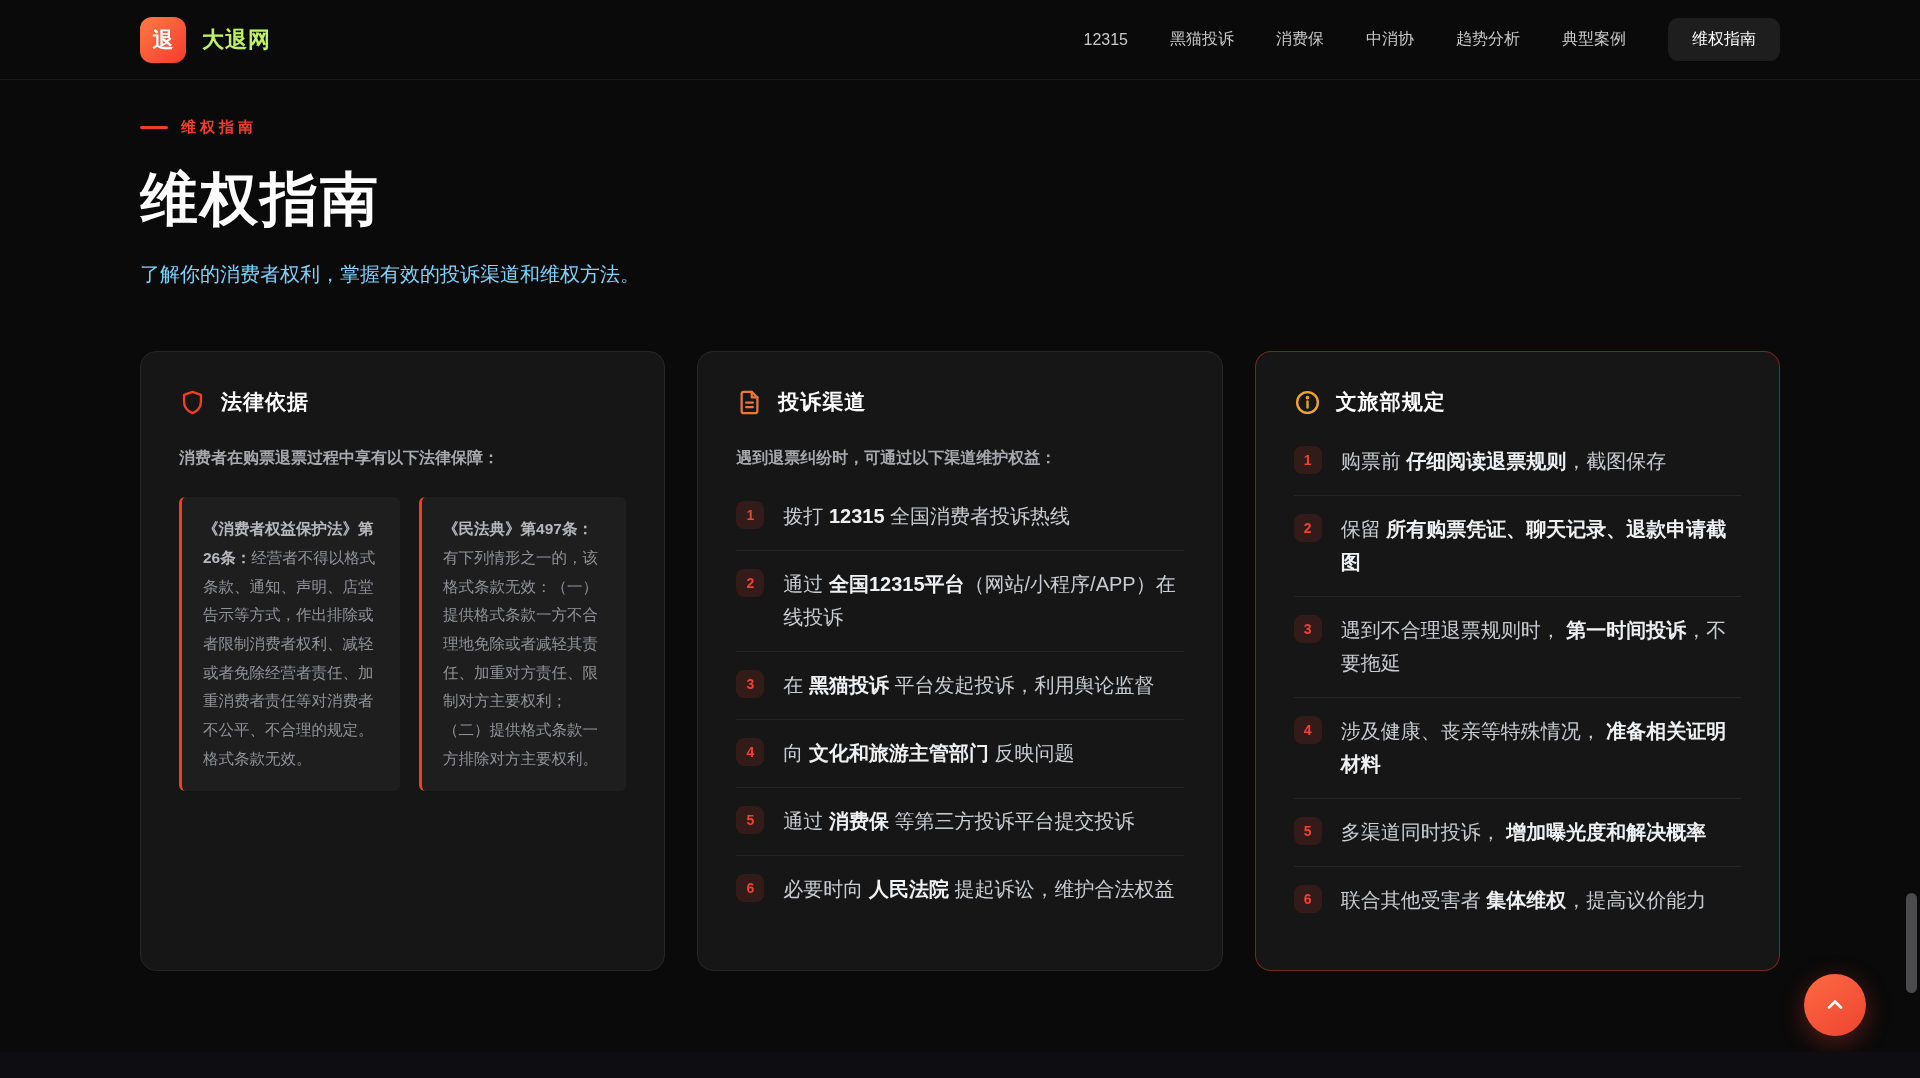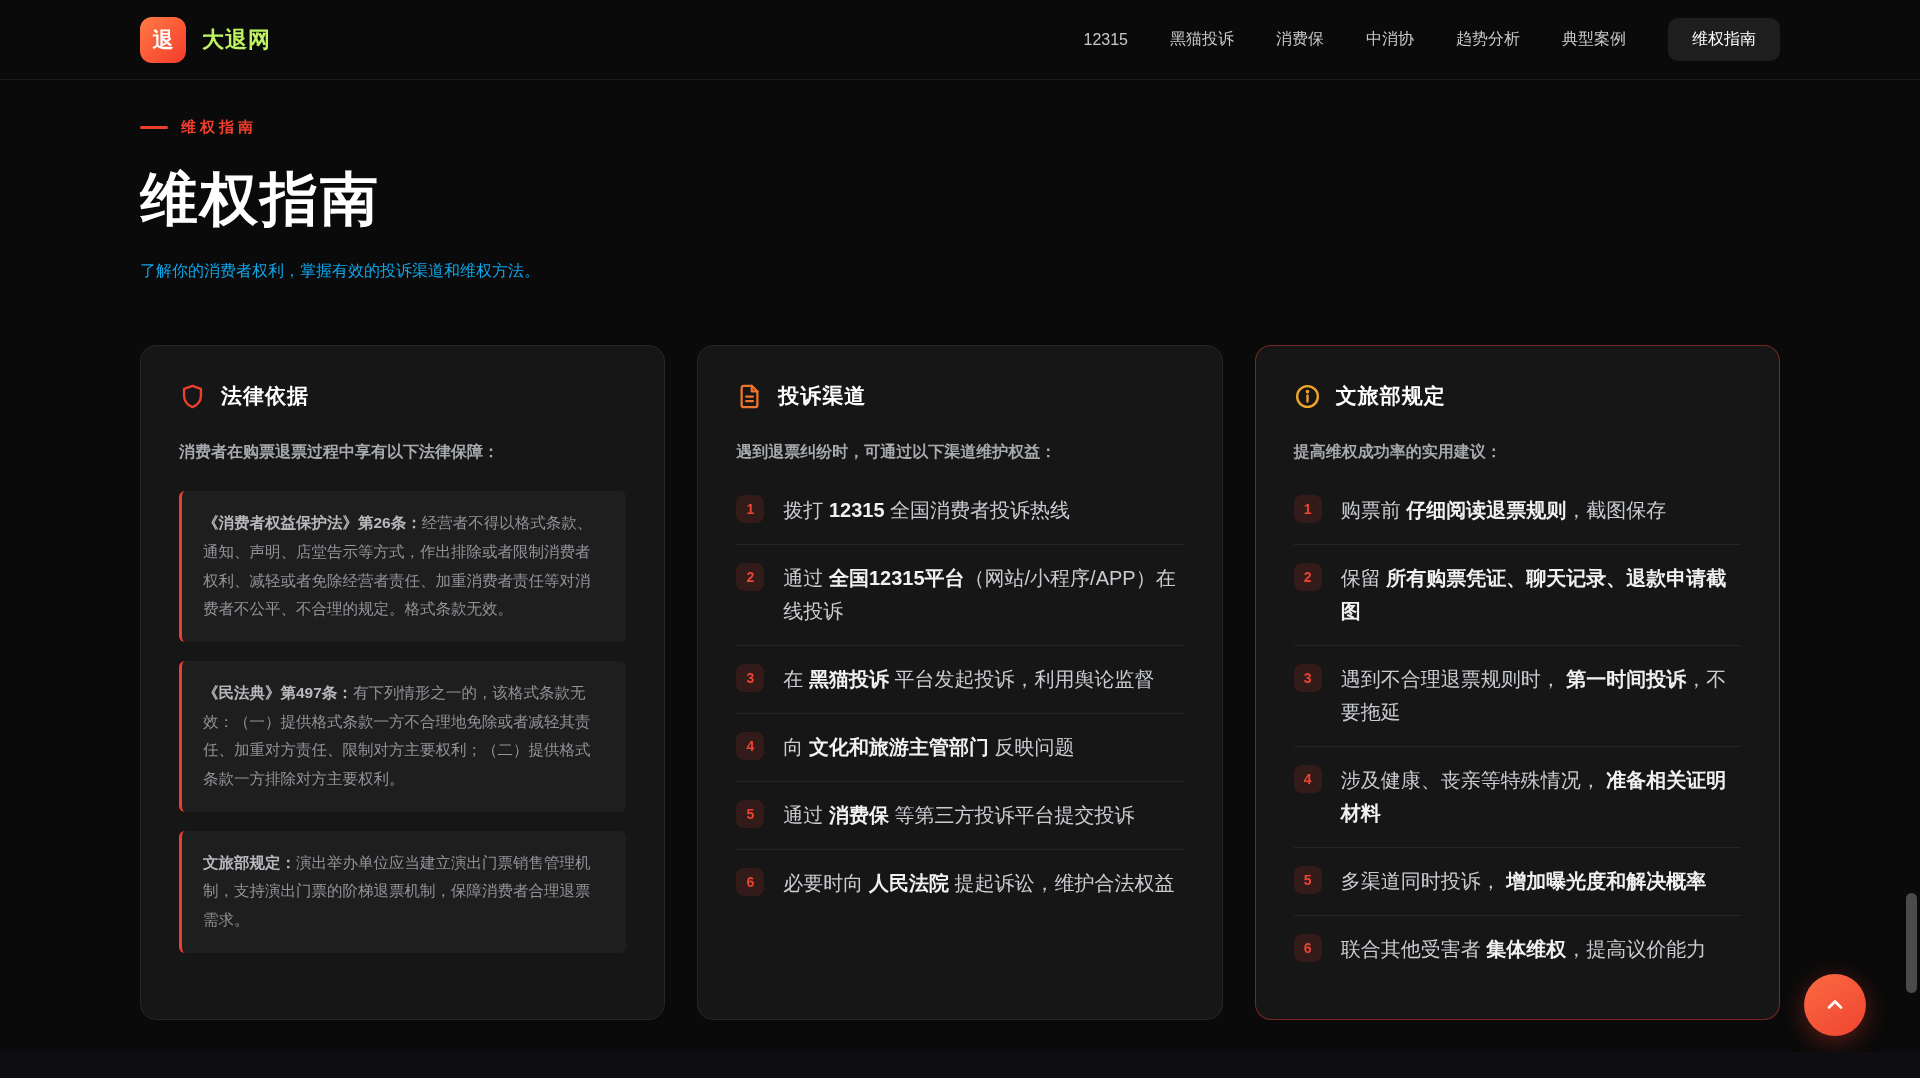--- a/index.html
+++ b/index.html
@@ -38,40 +38,40 @@
   .hero { padding-top: 38px; }
   .eyebrow { display: flex; align-items: center; gap: 13px; }
   .eyebrow .dash { width: 28px; height: 3px; background: #f03e2d; border-radius: 2px; }
   .eyebrow .eyebrow-text {
     color: #f03e2d; font-size: 15px; font-weight: 700; letter-spacing: 4px;
   }
   h1.page-title {
     margin: 24px 0 20px; font-size: 58px; font-weight: 900; color: #ffffff;
     letter-spacing: 2px;
   }
-  .page-subtitle { font-size: 16px; color: #0ea5e9; line-height: 1.5; }
+  .page-subtitle { font-size: 20px; color: #7dd3fc; line-height: 1.5; }
 
   
   .cards {
     margin-top: 62px;
     display: grid; grid-template-columns: repeat(3, 1fr); gap: 32px;
     align-items: stretch;
   }
   .card {
     background: #161616; border: 1px solid #262626; border-radius: 16px;
     padding: 36px 38px;
   }
   .card--outlined { border-color: rgba(240, 62, 45, 0.45); }
   .card-head { display: flex; align-items: center; gap: 15px; }
   .card-head h2 { font-size: 21px; font-weight: 700; color: #ffffff; letter-spacing: 1px; }
   .card-icon { width: 27px; height: 27px; flex-shrink: 0; display: block; }
   .card-intro { margin-top: 28px; font-size: 16px; color: #a6a9ad; line-height: 1.7; font-weight: bold; }
 
   
-  .legal-blocks { margin-top: 26px; display: flex; flex-direction: column; gap: 19px; justify-content: space-between; }
+  .legal-blocks { margin-top: 26px; display: flex; flex-direction: row; gap: 19px; justify-content: space-between; }
   .legal-block {
     background: #1e1e1e; border-left: 3px solid #f03e2d; border-radius: 6px;
     padding: 18px 21px; font-size: 15.5px; line-height: 1.85; color: #919398;
   }
   .legal-block strong { color: #b7b9bd; font-weight: 700; }
 
   
   .num-list { margin-top: 12px; list-style: none; }
   .num-item {
     display: flex; align-items: flex-start; gap: 19px;
@@ -144,21 +144,20 @@
       <div class="card-head">
         <svg class="card-icon" viewBox="0 0 24 24" fill="none" stroke="#f03e2d" stroke-width="2.1" stroke-linejoin="round">
           <path d="M12 2.5 L19.5 5.3 V11 C19.5 16.2 16.2 19.6 12 21.5 C7.8 19.6 4.5 16.2 4.5 11 V5.3 Z"></path>
         </svg>
         <h2>法律依据</h2>
       </div>
       <p class="card-intro">消费者在购票退票过程中享有以下法律保障：</p>
       <div class="legal-blocks" id="legal-blocks">
           <div class="legal-block"><strong>《消费者权益保护法》第26条：</strong>经营者不得以格式条款、通知、声明、店堂告示等方式，作出排除或者限制消费者权利、减轻或者免除经营者责任、加重消费者责任等对消费者不公平、不合理的规定。格式条款无效。</div>
           <div class="legal-block"><strong>《民法典》第497条：</strong>有下列情形之一的，该格式条款无效：（一）提供格式条款一方不合理地免除或者减轻其责任、加重对方责任、限制对方主要权利；（二）提供格式条款一方排除对方主要权利。</div>
-          <div class="legal-block"><strong>文旅部规定：</strong>演出举办单位应当建立演出门票销售管理机制，支持演出门票的阶梯退票机制，保障消费者合理退票需求。</div>
         </div>
     </article>
 
     <article class="card">
       <div class="card-head">
         <svg class="card-icon" viewBox="0 0 24 24" fill="none" stroke="#f0762b" stroke-width="2" stroke-linecap="round" stroke-linejoin="round">
           <path d="M14 2.5 H7 C5.9 2.5 5 3.4 5 4.5 V19.5 C5 20.6 5.9 21.5 7 21.5 H17 C18.1 21.5 19 20.6 19 19.5 V7.5 Z"></path>
           <path d="M14 2.5 V7.5 H19"></path>
           <line x1="9" y1="12" x2="15" y2="12"></line>
           <line x1="9" y1="16" x2="15" y2="16"></line>
@@ -196,21 +195,20 @@
 
     <article class="card card--outlined">
       <div class="card-head">
         <svg class="card-icon" viewBox="0 0 24 24" fill="none" stroke="#f0a32b" stroke-width="2.1" stroke-linecap="round">
           <circle cx="12" cy="12" r="9.2"></circle>
           <line x1="12" y1="11" x2="12" y2="16.5"></line>
           <circle cx="12" cy="7.6" r="0.6" fill="#f0a32b"></circle>
         </svg>
         <h2>文旅部规定</h2>
       </div>
-      <p class="card-intro">提高维权成功率的实用建议：</p>
       <ul class="num-list" id="tips-list">
           <li class="num-item">
             <span class="num-badge">1</span>
             <span class="num-text">购票前 <strong>仔细阅读退票规则</strong>，截图保存</span>
           </li>
           <li class="num-item">
             <span class="num-badge">2</span>
             <span class="num-text">保留 <strong>所有购票凭证、聊天记录、退款申请截图</strong></span>
           </li>
           <li class="num-item">

